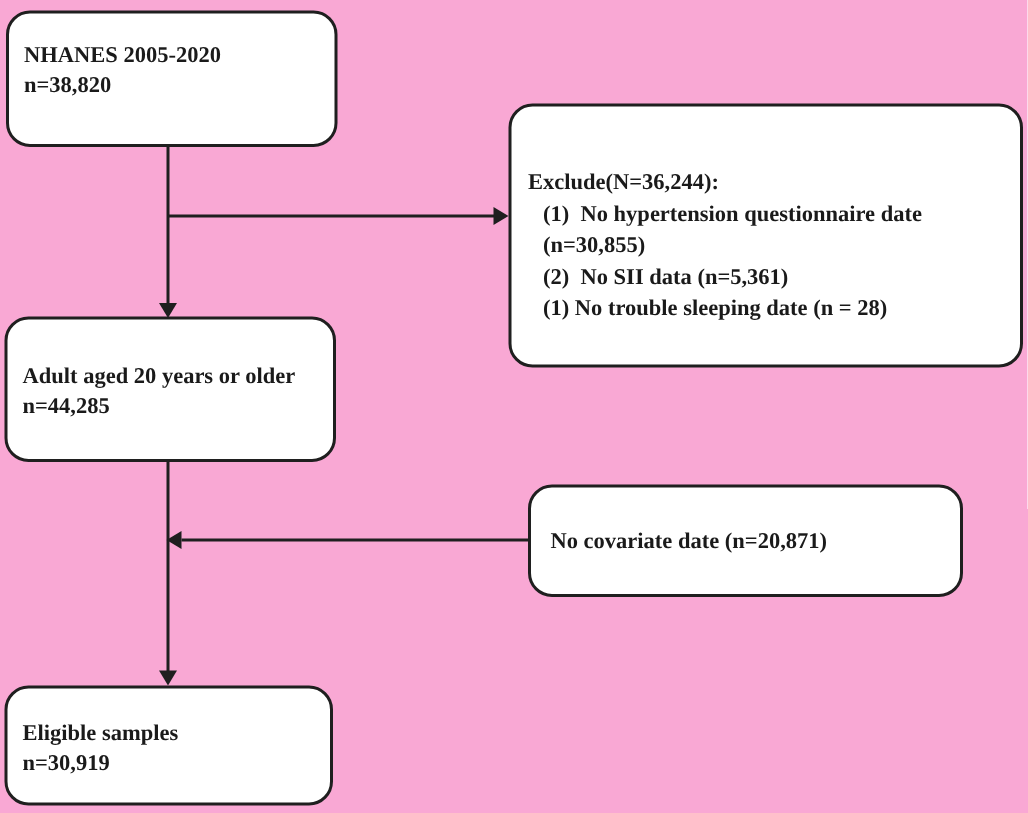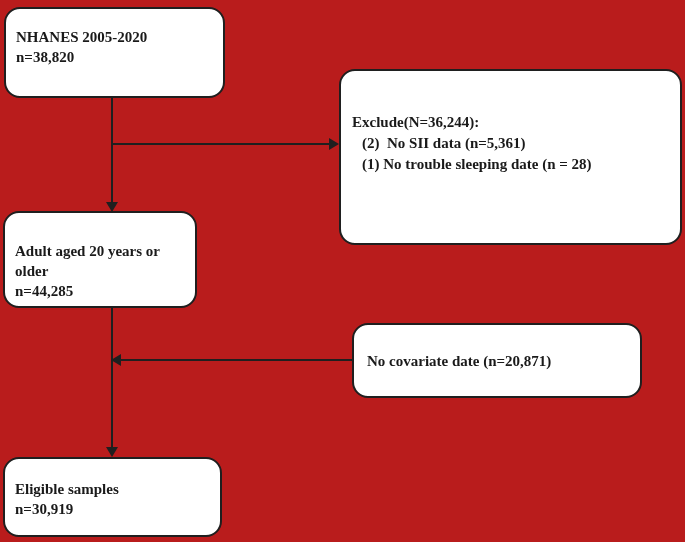--- a/index.html
+++ b/index.html
@@ -4,41 +4,41 @@
 <style>
   html, body {
     margin: 0;
     padding: 0;
     background: #ffffff;
   }
   #stage {
     position: relative;
     width: 685px;
     height: 542px;
-    background: #b91c1c;
+    background: #f9a8d4;
     font-family: "Liberation Serif", "DejaVu Serif", serif;
     font-weight: bold;
     color: #1a1a1a;
     overflow: hidden;
   }
   .flow-box {
     position: absolute;
     box-sizing: border-box;
     border: 2px solid #1f1f1f;
     border-radius: 16px;
     background: #ffffff;
     font-size: 15px;
     line-height: 20px;
   }
   .flow-box .txt {
     white-space: pre-wrap;
   }
   #box-nhanes    { left: 4px;   top: 7px;   width: 221px; height: 91px;  padding: 18px 8px 0 10px; }
   #box-exclude   { left: 339px; top: 69px;  width: 343px; height: 176px; padding: 41px 6px 0 11px; line-height: 21px; }
-  #box-adult     { left: 3px;   top: 211px; width: 194px; height: 97px;  padding: 28px 8px 0 10px; }
+  #box-adult     { left: 3px;   top: 211px; width: 221px; height: 97px;  padding: 28px 8px 0 10px; }
   #box-covariate { left: 352px; top: 323px; width: 290px; height: 75px;  padding: 26px 6px 1px 13px; }
   #box-eligible  { left: 3px;   top: 457px; width: 219px; height: 80px;  padding: 20px 8px 0 10px; }
   #box-exclude .exclude-item { margin-left: 10px; white-space: pre-wrap; }
   .connector {
     position: absolute;
     background: #1f1f1f;
   }
   .arrowhead {
     position: absolute;
     width: 0;
@@ -74,20 +74,21 @@
 
 <div id="stage">
 
   <div class="flow-box" id="box-nhanes">
     <div class="txt">NHANES 2005-2020</div>
     <div class="txt">n=38,820</div>
   </div>
 
   <div class="flow-box" id="box-exclude">
     <div class="txt">Exclude(N=36,244):</div>
+    <div class="exclude-item">(1)  No hypertension questionnaire date (n=30,855)</div>
     <div class="exclude-item">(2)  No SII data (n=5,361)</div>
     <div class="exclude-item">(1) No trouble sleeping date (n = 28)</div>
   </div>
 
   <div class="flow-box" id="box-adult">
     <div class="txt">Adult aged 20 years or older</div>
     <div class="txt">n=44,285</div>
   </div>
 
   <div class="flow-box" id="box-covariate">

